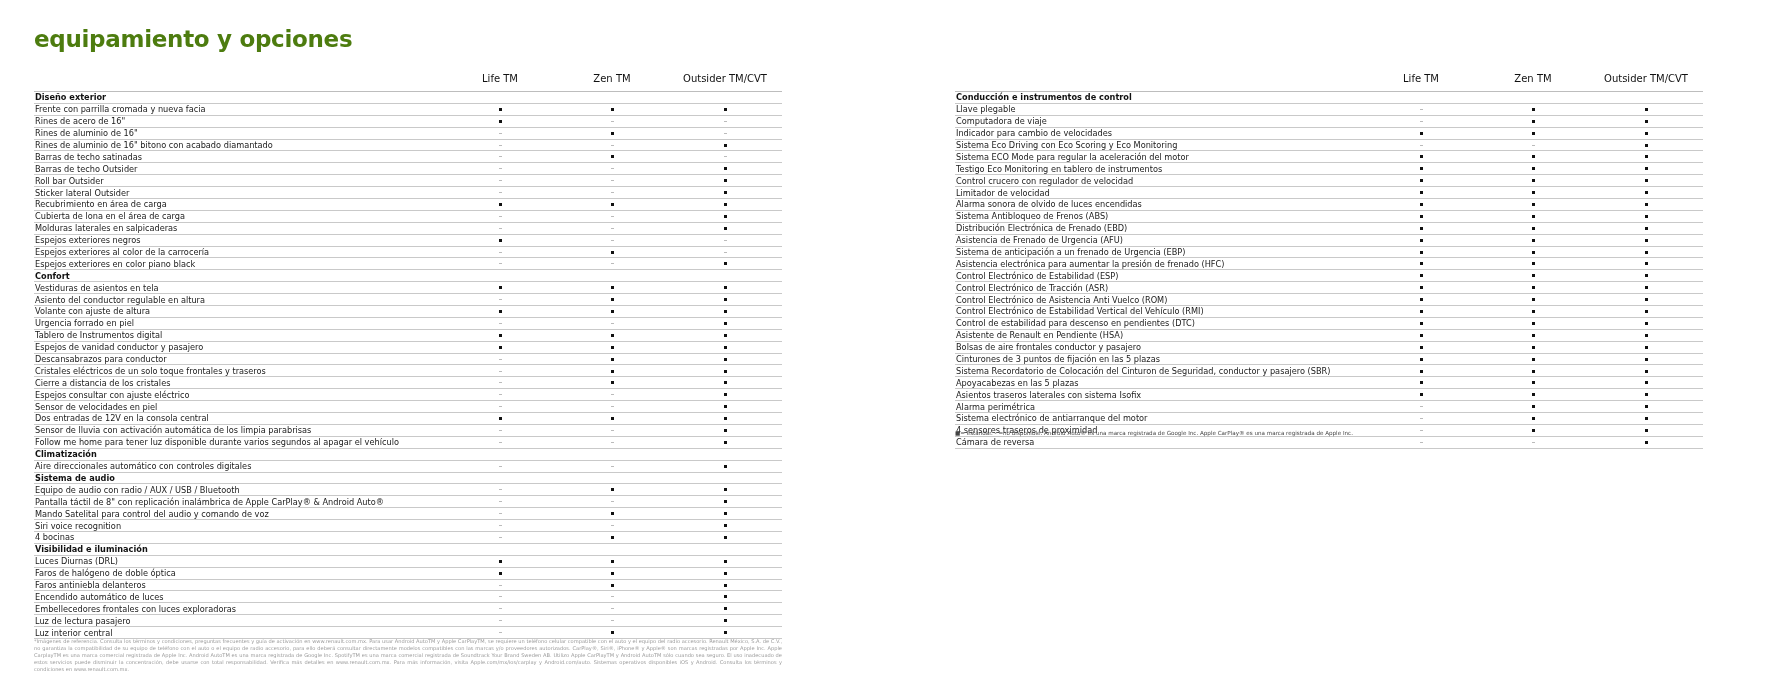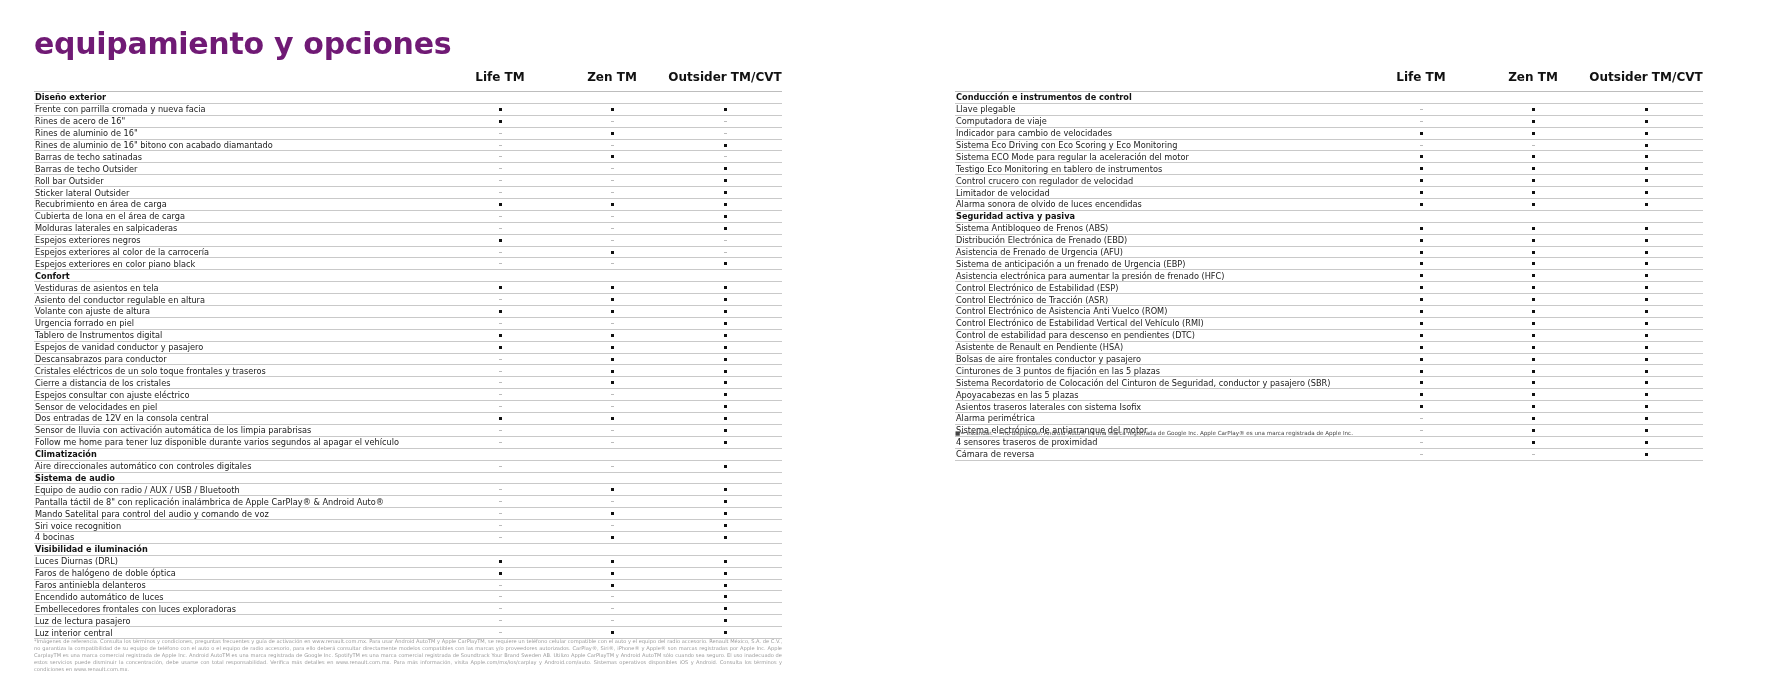--- a/index.html
+++ b/index.html
@@ -1,21 +1,21 @@
 <!DOCTYPE html>
 <html><head>
 <meta charset="utf-8">
 <style>
   html, body { margin: 0; padding: 0; background: #ffffff; }
   body { width: 1776px; height: 700px; position: relative; overflow: hidden;
          font-family: "DejaVu Sans", sans-serif; color: #1a1a1a; }
-  .title { position: absolute; left: 34px; top: 26px; font-size: 30px; font-weight: bold;
-           letter-spacing: -0.3px; color: #701a75; }
+  .title { position: absolute; left: 34px; top: 26px; font-size: 23px; font-weight: bold;
+           letter-spacing: -0.3px; color: #4d7c0f; }
   .spec { position: absolute; border-collapse: collapse; table-layout: fixed; }
-  .spec th { font-size: 12px; font-weight: bold; text-align: center; height: 18px;
+  .spec th { font-size: 10px; font-weight: normal; text-align: center; height: 18px;
              vertical-align: bottom; padding: 0 0 4px 0; color: #111; }
   .spec td { font-size: 8.2px; height: 10.9px; line-height: 10px; padding: 0 0 0 1px;
              border-bottom: 1px solid #c9c9c9; white-space: nowrap; overflow: hidden; }
   .spec tr.hdr-line td { height: 3px; border-bottom: 1px solid #bdbdbd; }
   .spec td.mark { text-align: center; font-size: 7px; }
   .spec td.section { font-weight: bold; color: #111; }
   .dot { display: inline-block; width: 3px; height: 3px; background: #111; vertical-align: middle; }
   .dash { display: inline-block; width: 3px; height: 1px; background: #bbb; vertical-align: middle; }
   #left { left: 34px; top: 66px; width: 748px; }
   #right { left: 955px; top: 66px; width: 748px; }
@@ -399,26 +399,20 @@
         <td class="mark"><span class="dot"></span></td>
         <td class="mark"><span class="dot"></span></td>
       </tr>
       <tr>
         <td>Alarma sonora de olvido de luces encendidas</td>
         <td class="mark"><span class="dot"></span></td>
         <td class="mark"><span class="dot"></span></td>
         <td class="mark"><span class="dot"></span></td>
       </tr>
       <tr>
-        <td class="section">Seguridad activa y pasiva</td>
-        <td></td>
-        <td></td>
-        <td></td>
-      </tr>
-      <tr>
         <td>Sistema Antibloqueo de Frenos (ABS)</td>
         <td class="mark"><span class="dot"></span></td>
         <td class="mark"><span class="dot"></span></td>
         <td class="mark"><span class="dot"></span></td>
       </tr>
       <tr>
         <td>Distribución Electrónica de Frenado (EBD)</td>
         <td class="mark"><span class="dot"></span></td>
         <td class="mark"><span class="dot"></span></td>
         <td class="mark"><span class="dot"></span></td>

